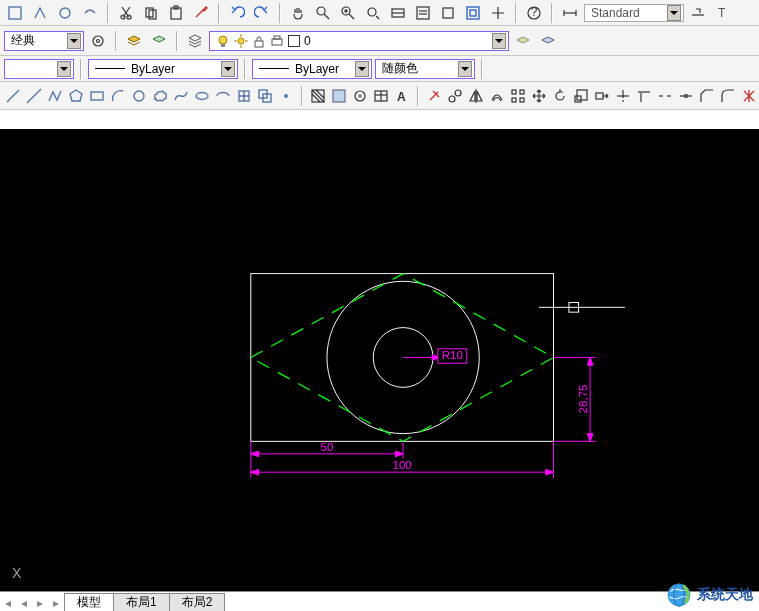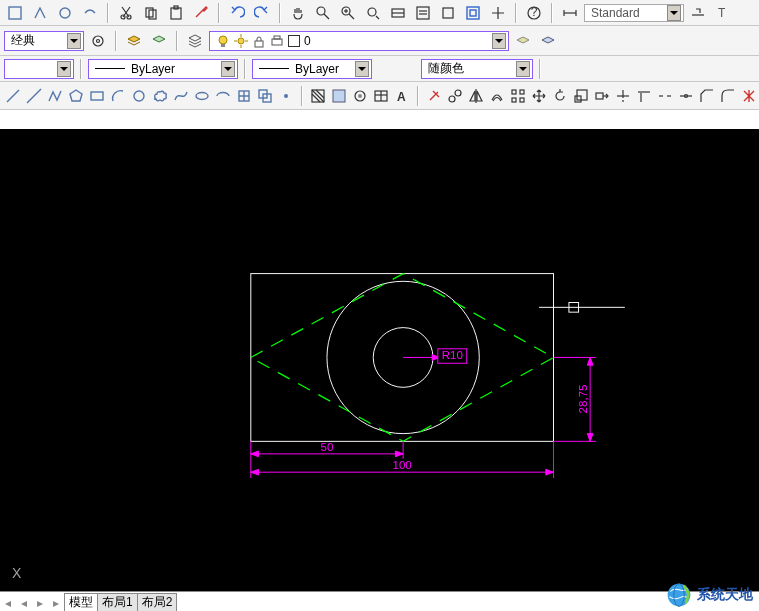--- a/index.html
+++ b/index.html
@@ -29,39 +29,39 @@
   width: 14px; height: 16px; background: #d4d0c8; border: 1px solid #888;
   display: flex; align-items: center; justify-content: center; margin-left: 4px;
 }
 .dropdown .dd-arrow::after { content: ""; border-left: 4px solid transparent; border-right: 4px solid transparent; border-top: 4px solid #000; }
 
 #dd-classic { width: 80px; gap: 27px; }
 #dd-layer { width: 300px; }
 #dd-ltype1, #dd-linetype1 { width: 70px; }
 #dd-bylayer1 { width: 150px; }
 #dd-bylayer2 { width: 120px; }
-#dd-color { width: 112px; margin-left: 46px; }
+#dd-color { width: 100px; }
 #dd-std { width: 100px; height: 18px; border-color: #aaa; font-size: 11px; color: #555; }
 
 
 .layer-inner { display: flex; align-items: center; gap: 4px; }
 .swatch { width: 12px; height: 12px; border: 1px solid #333; }
 .swatch.white { background: #fff; }
 .bylayer-line { display: flex; align-items: center; gap: 6px; }
 .bylayer-line .line { width: 30px; height: 0; border-top: 1px solid #000; }
 
 
 .canvas-wrap { flex: 1; position: relative; background: #000; overflow: hidden; margin-top: 19px; }
 svg.drawing { position: absolute; inset: 0; width: 100%; height: 100%; }
 .coord-label { position: absolute; left: 12px; bottom: 30px; color: #a0a0a0; font-size: 14px; }
 
 
 .tabbar { position: absolute; left: 0; bottom: 0; height: 20px; display: flex; align-items: flex-end; background: transparent; z-index: 4; }
 .tabbar .tri-btn { width: 16px; height: 16px; display: flex; align-items: center; justify-content: center; color: #888; cursor: pointer; }
-.tab { height: 18px; padding: 0 4px; background: #e4e4e4; border: 1px solid #888; border-bottom: none; font-size: 11px; display: flex; align-items: flex-start; cursor: pointer; margin-right: -1px; }
+.tab { height: 18px; padding: 0 12px; background: #e4e4e4; border: 1px solid #888; border-bottom: none; font-size: 11px; display: flex; align-items: flex-start; cursor: pointer; margin-right: -1px; }
 .tab.active { background: #fff; }
 .tabstrip-bg { position:absolute; left:0; right:0; bottom:0; height:20px; background:#fff; border-top:1px solid #888; z-index:3; }
 
 
 .watermark { position: absolute; right: 6px; bottom: 2px; display: flex; align-items: center; gap: 4px; z-index:6;text-align:right; }
 .watermark .globe { width: 28px; height: 28px; }
 .watermark .wm-text { font-size: 14px; font-weight: bold; color: #2255aa; }
 
 
 .ic { stroke: #5577aa; stroke-width: 1.4; fill: none; }

